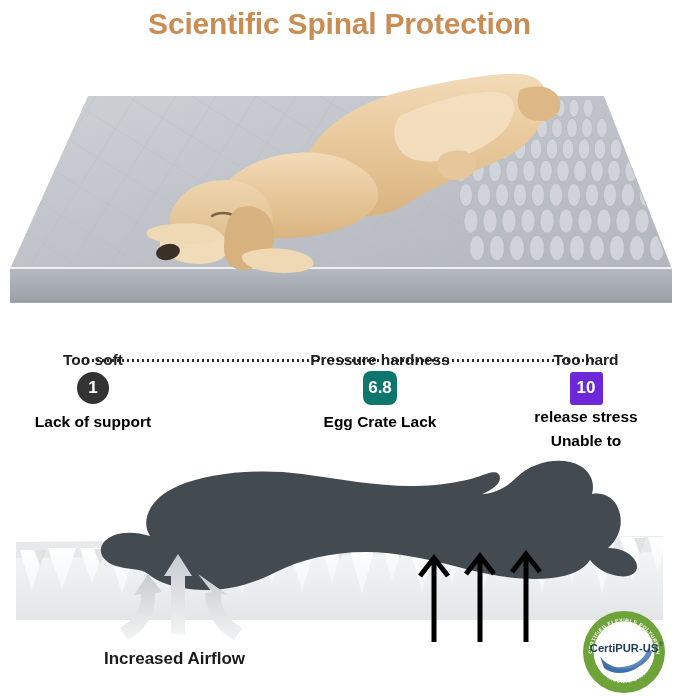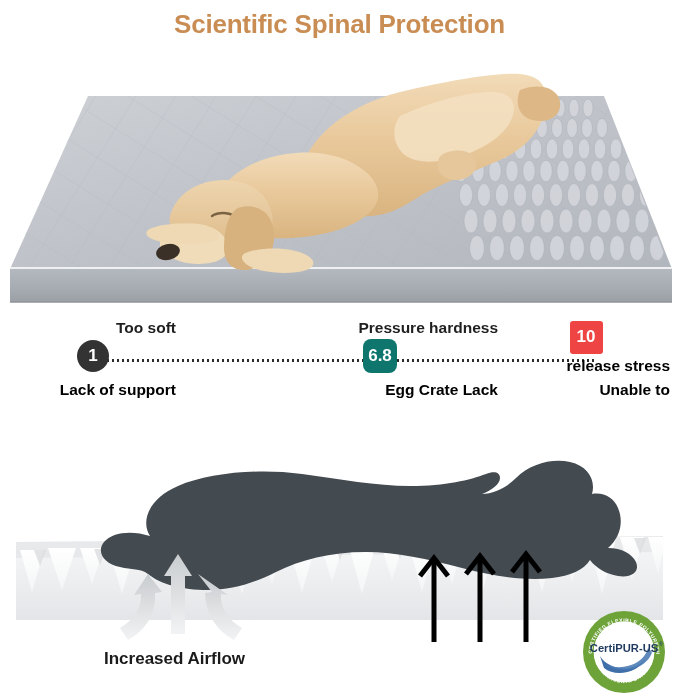--- a/index.html
+++ b/index.html
@@ -10,36 +10,36 @@
     overflow: hidden;
   }
   .page { position: relative; width: 679px; height: 696px; background: #fff; }
 
   
   .title-bar {
     position: absolute; top: 4px; left: 0; width: 679px;
     text-align: center;
   }
   .title {
-    font-size: 26px; font-weight: 700; letter-spacing: -0.2px;
+    font-size: 30px; font-weight: 700; letter-spacing: -0.2px;
     color: #c98d54; line-height: 40px; white-space: nowrap;
   }
 
   
   .hero { position: absolute; top: 56px; left: 0; width: 679px; height: 250px; }
   .hero svg { display: block; }
 
   
   .scale { position: absolute; top: 318px; left: 0; width: 679px; height: 100px; }
   .scale-line {
     position: absolute; top: 41px; left: 82px; width: 512px; height: 3px;
     background-image: repeating-linear-gradient(
       to right, #2b2b2b 0px, #2b2b2b 2px, rgba(0,0,0,0) 2px, rgba(0,0,0,0) 5px);
   }
-  .stop { position: absolute; text-align: right; }
+  .stop { position: absolute; text-align: center; margin-top: 32px; }
   .stop-top {
     font-size: 15.5px; font-weight: 700; color: #1f1f1f;
     line-height: 19px; white-space: nowrap;
   }
   .stop-bottom {
     font-size: 15.5px; font-weight: 700; color: #000000;
     line-height: 19px; margin-top: 5px;
   }
   .badge-row { height: 38px; display: flex; align-items: center; justify-content: center; }
   .badge {
@@ -49,21 +49,21 @@
   .badge.circle {
     width: 32px; height: 32px; border-radius: 50%;
     background: #333333; font-size: 17px;
   }
   .badge.square-accent {
     width: 34px; height: 34px; border-radius: 8px;
     background: #0f766e; font-size: 17px;
   }
   .badge.square-dark {
     width: 33px; height: 33px; border-radius: 3px;
-    background: #ef4444; font-size: 17px;
+    background: #6d28d9; font-size: 17px;
   }
 
   .stop-1 { left: 10px; top: 0; width: 166px; }
   .stop-2 { left: 262px; top: 0; width: 236px; }
   .stop-3 { left: 502px; top: 0; width: 168px; }
 
   
   .diagram { position: absolute; top: 424px; left: 0; width: 679px; height: 272px; }
   .diagram svg { display: block; }
 
@@ -286,20 +286,21 @@
 
     <div class="stop stop-2">
       <div class="stop-top">Pressure hardness</div>
       <div class="badge-row">
         <span class="badge square-accent">6.8</span>
       </div>
       <div class="stop-bottom">Egg Crate Lack</div>
     </div>
 
     <div class="stop stop-3">
+      <div class="stop-top">Too hard</div>
       <div class="badge-row">
         <span class="badge square-dark">10</span>
       </div>
       <div class="stop-bottom" style="margin-top:0">release stress</div>
       <div class="stop-bottom">Unable to</div>
     </div>
   </div>
 
   <div class="diagram">
     <svg width="679" height="272" viewBox="0 0 679 272">

